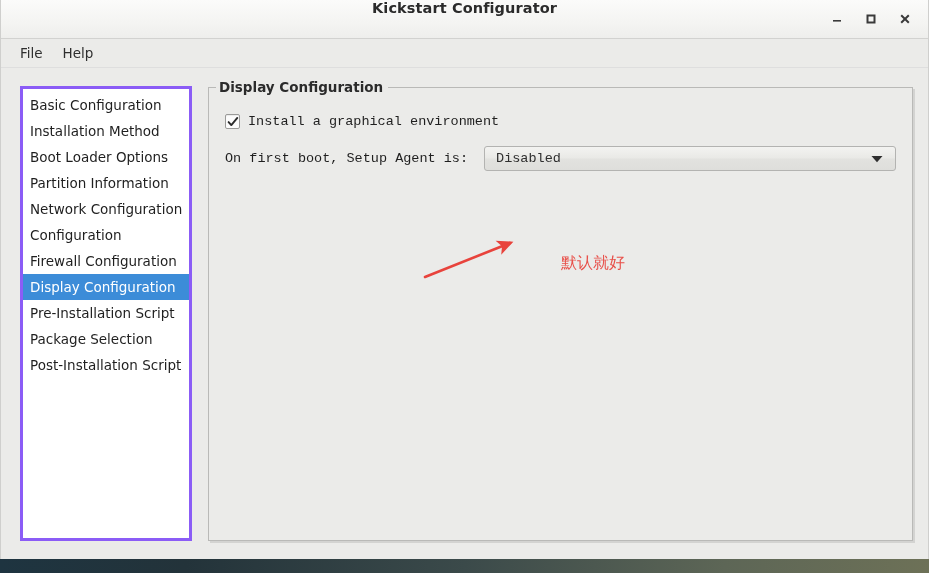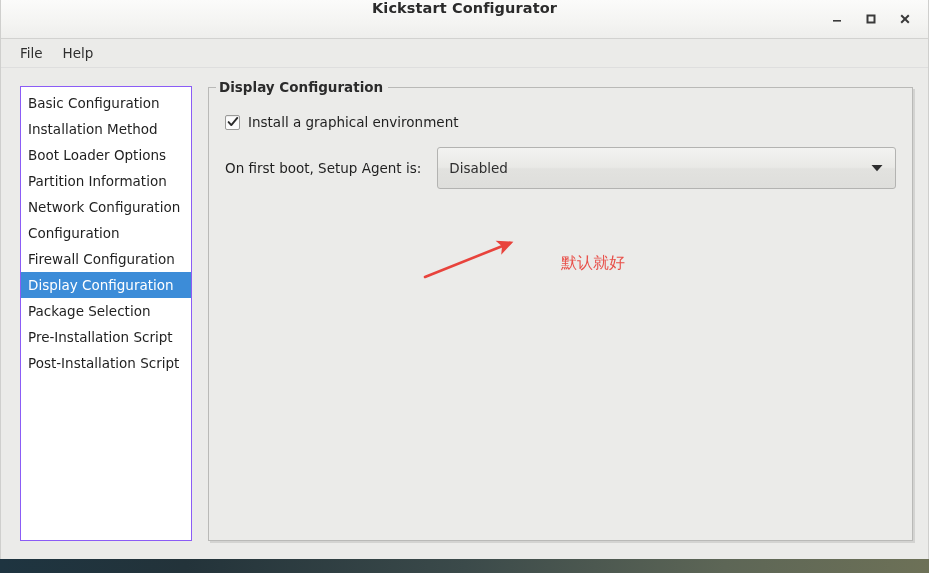--- a/index.html
+++ b/index.html
@@ -101,21 +101,21 @@
     box-sizing: border-box;
     display: flex;
     gap: 16px;
   }
 
   
   #sidebar {
     width: 172px;
     flex: 0 0 172px;
     background: #ffffff;
-    border: 1px solid #8b5cf6;
+    border: 3px solid #8b5cf6;
     box-sizing: border-box;
     padding-top: 3px;
     overflow: hidden;
   }
   .side-item {
     height: 26px;
     line-height: 26px;
     padding-left: 7px;
     font-size: 13.5px;
     color: #1f1f1f;
@@ -143,20 +143,21 @@
     top: -9px;
     background: #ebebe9;
     padding: 0 5px 0 3px;
     font-size: 13.5px;
     font-weight: bold;
     color: #2b2b2b;
     white-space: nowrap;
   }
   #groupbox-inner {
     padding: 22px 16px 12px 16px;
+    font-family: Liberation Mono, monospace;
   }
 
   
   #checkbox-row {
     display: flex;
     align-items: center;
     margin-top: 4px;
   }
   #graphical-checkbox {
     width: 15px;
@@ -185,21 +186,21 @@
     margin-top: 17px;
   }
   #combo-label {
     font-size: 13.5px;
     color: #1f1f1f;
     white-space: nowrap;
   }
   #setup-agent-combo {
     margin-left: 16px;
     flex: 1 1 auto;
-    height: 42px;
+    height: 25px;
     position: relative;
     background: linear-gradient(to bottom, #f3f3f1 0%, #e9e9e6 48%, #e2e2df 52%, #dededb 100%);
     border: 1px solid #b3b3b1;
     border-radius: 3px;
     box-sizing: border-box;
     display: flex;
     align-items: center;
     text-align: right;
   }
   #combo-value {
@@ -271,22 +272,22 @@
 
     <div id="sidebar">
       <div class="side-item">Basic Configuration</div>
       <div class="side-item">Installation Method</div>
       <div class="side-item">Boot Loader Options</div>
       <div class="side-item">Partition Information</div>
       <div class="side-item">Network Configuration</div>
       <div class="side-item">Configuration</div>
       <div class="side-item">Firewall Configuration</div>
       <div class="side-item selected">Display Configuration</div>
+      <div class="side-item">Pre-Installation Script</div>
       <div class="side-item">Package Selection</div>
-      <div class="side-item">Pre-Installation Script</div>
       <div class="side-item">Post-Installation Script</div>
     </div>
 
     <div id="groupbox">
       <div id="groupbox-label">Display Configuration</div>
 
       <div id="groupbox-inner">
 
         <div id="checkbox-row">
           <div id="graphical-checkbox">

